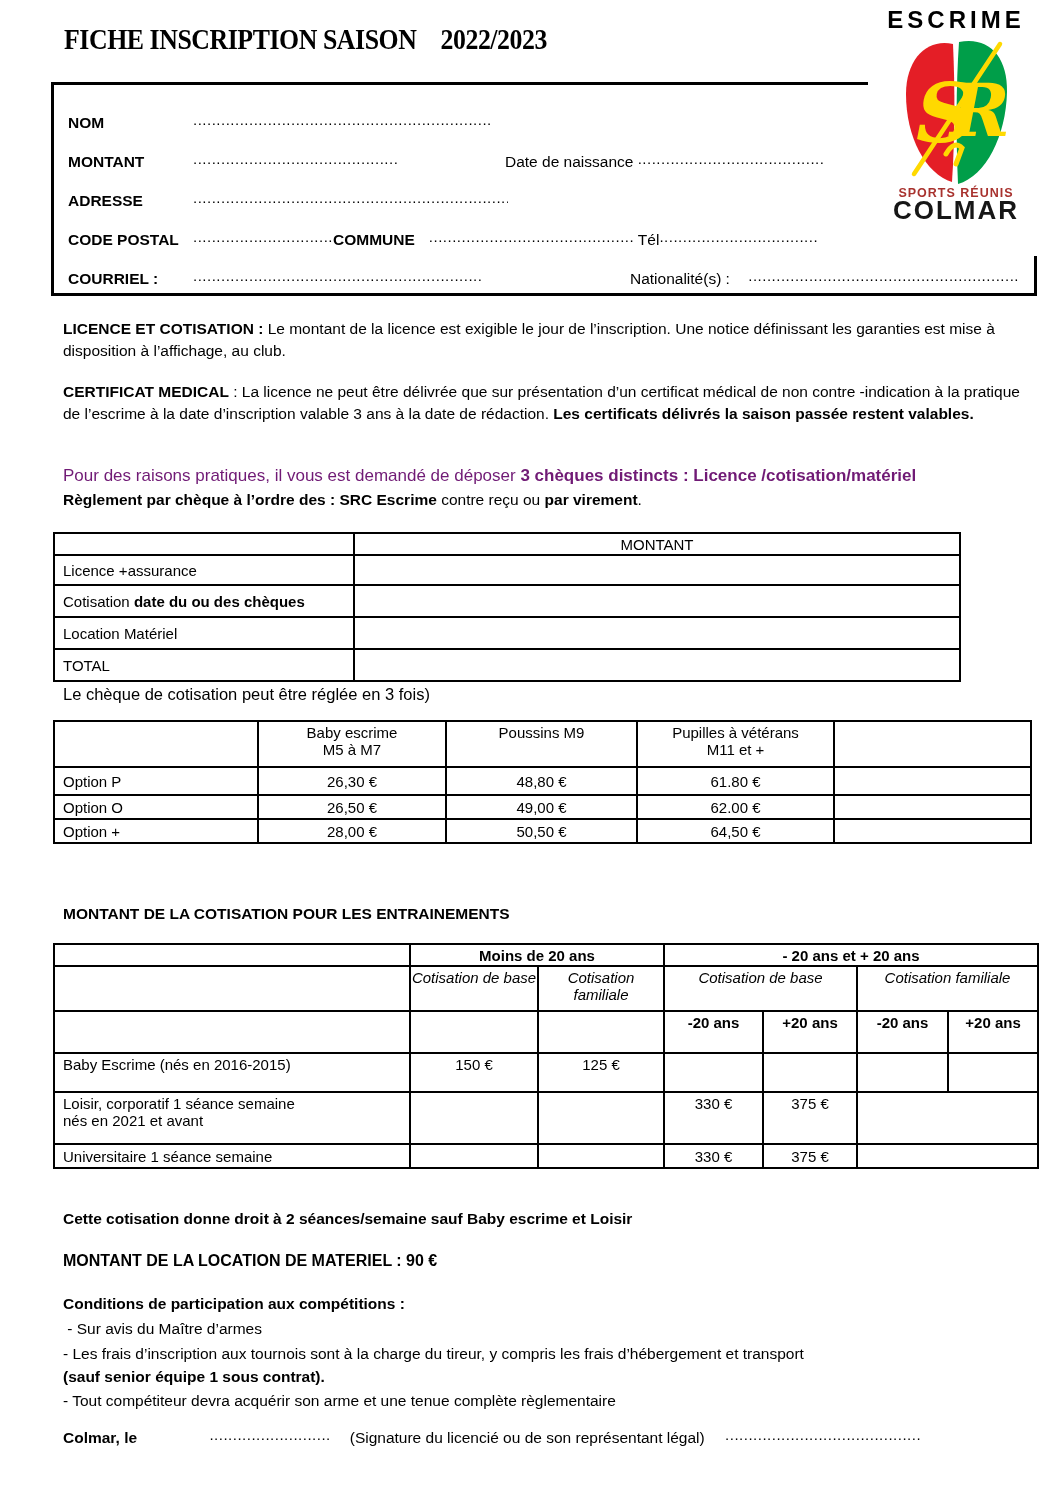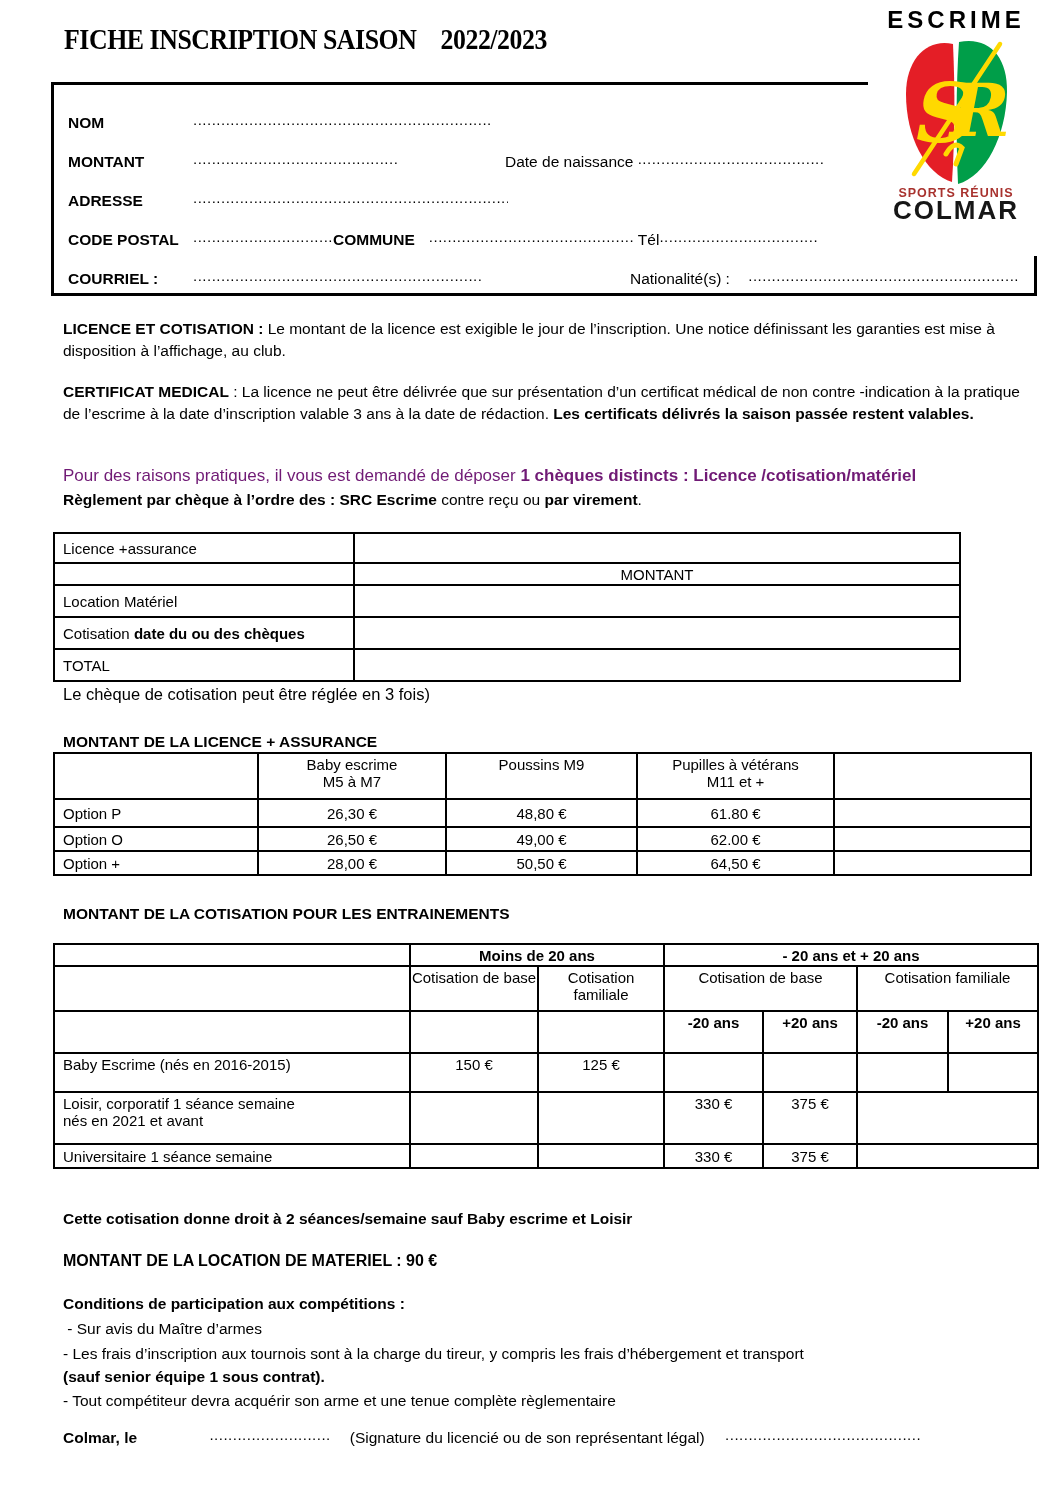--- a/index.html
+++ b/index.html
@@ -91,56 +91,56 @@
 
   <div class="para" style="top:318px;">
     <span class="b">LICENCE ET COTISATION :</span><span> Le montant de la licence est exigible le jour de l’inscription. Une notice définissant les garanties est mise à disposition à l’affichage, au club.</span>
   </div>
 
   <div class="para" style="top:381px;">
     <span class="b">CERTIFICAT MEDICAL</span><span> : La licence  ne peut être délivrée que sur présentation d’un certificat médical de non contre -indication à la pratique de l’escrime à la date d’inscription valable 3 ans à la date de rédaction. </span><span class="b">Les certificats délivrés la saison passée restent valables.</span>
   </div>
 
   <div class="para" style="top:464px;font-size:17px;line-height:24px;">
-    <span class="red">Pour des raisons pratiques, il vous est demandé de déposer  </span><span class="red b">1 chèques distincts : Licence /cotisation/matériel</span><br>
+    <span class="red">Pour des raisons pratiques, il vous est demandé de déposer  </span><span class="red b">3 chèques distincts : Licence /cotisation/matériel</span><br>
     <span class="b" style="font-size:15.5px;">Règlement par chèque à l’ordre des :  SRC Escrime </span><span style="font-size:15.5px;">contre reçu ou </span><span class="b" style="font-size:15.5px;">par virement</span><span style="font-size:15.5px;">.</span>
   </div>
 
   <table class="tbl" style="left:53px;top:532px;width:906px;">
     <colgroup>
         <col style="width:300px">
         <col style="width:606px">
       </colgroup>
     <tbody>
-        <tr style="height:30px;">
+        <tr style="height:22px;">
+      <td></td>
+      <td class="ctr">MONTANT</td>
+    </tr>
+    <tr style="height:30px;">
       <td class="lab"><span>Licence +assurance</span><span class="b"></span></td>
       <td></td>
     </tr>
-    <tr style="height:22px;">
-      <td></td>
-      <td class="ctr">MONTANT</td>
+    <tr style="height:32px;">
+      <td class="lab"><span>Cotisation </span><span class="b">date du ou des chèques</span></td>
+      <td></td>
     </tr>
     <tr style="height:32px;">
       <td class="lab"><span>Location Matériel</span><span class="b"></span></td>
-      <td></td>
-    </tr>
-    <tr style="height:32px;">
-      <td class="lab"><span>Cotisation </span><span class="b">date du ou des chèques</span></td>
       <td></td>
     </tr>
     <tr style="height:32px;">
       <td class="lab"><span>TOTAL</span><span class="b"></span></td>
       <td></td>
     </tr>
   </tbody>
     </table>
   <div class="note" style="top:685px;">Le chèque de cotisation peut être réglée en 3 fois)</div>
 
   <div class="sec-heading" style="top:733px;">MONTANT DE LA LICENCE + ASSURANCE</div>
-  <table class="tbl" style="left:53px;top:752px;width:977px;">
+  <table class="tbl" style="left:53px;top:720px;width:977px;">
     <colgroup>
         <col style="width:204px">
         <col style="width:188px">
         <col style="width:191px">
         <col style="width:197px">
         <col style="width:197px">
       </colgroup>
     <tbody>
         <tr style="height:46px;">
       <td></td>
@@ -183,21 +183,21 @@
         <col style="width:94px">
         <col style="width:91px">
         <col style="width:90px">
       </colgroup>
     <tbody>
         <tr style="height:22px;">
       <td></td>
       <td colspan="2" class="ctr b">Moins de 20 ans</td>
       <td colspan="4" class="ctr b">- 20 ans et + 20 ans</td>
     </tr>
-    <tr style="height:45px;">
+    <tr style="height:45px;font-style:italic;">
       <td></td>
       <td class="ctr vt">Cotisation de base</td>
       <td class="ctr vt">Cotisation familiale</td>
       <td colspan="2" class="ctr vt">Cotisation de base</td>
       <td colspan="2" class="ctr vt">Cotisation familiale</td>
     </tr>
     <tr style="height:42px;">
       <td></td>
       <td></td>
       <td></td>

